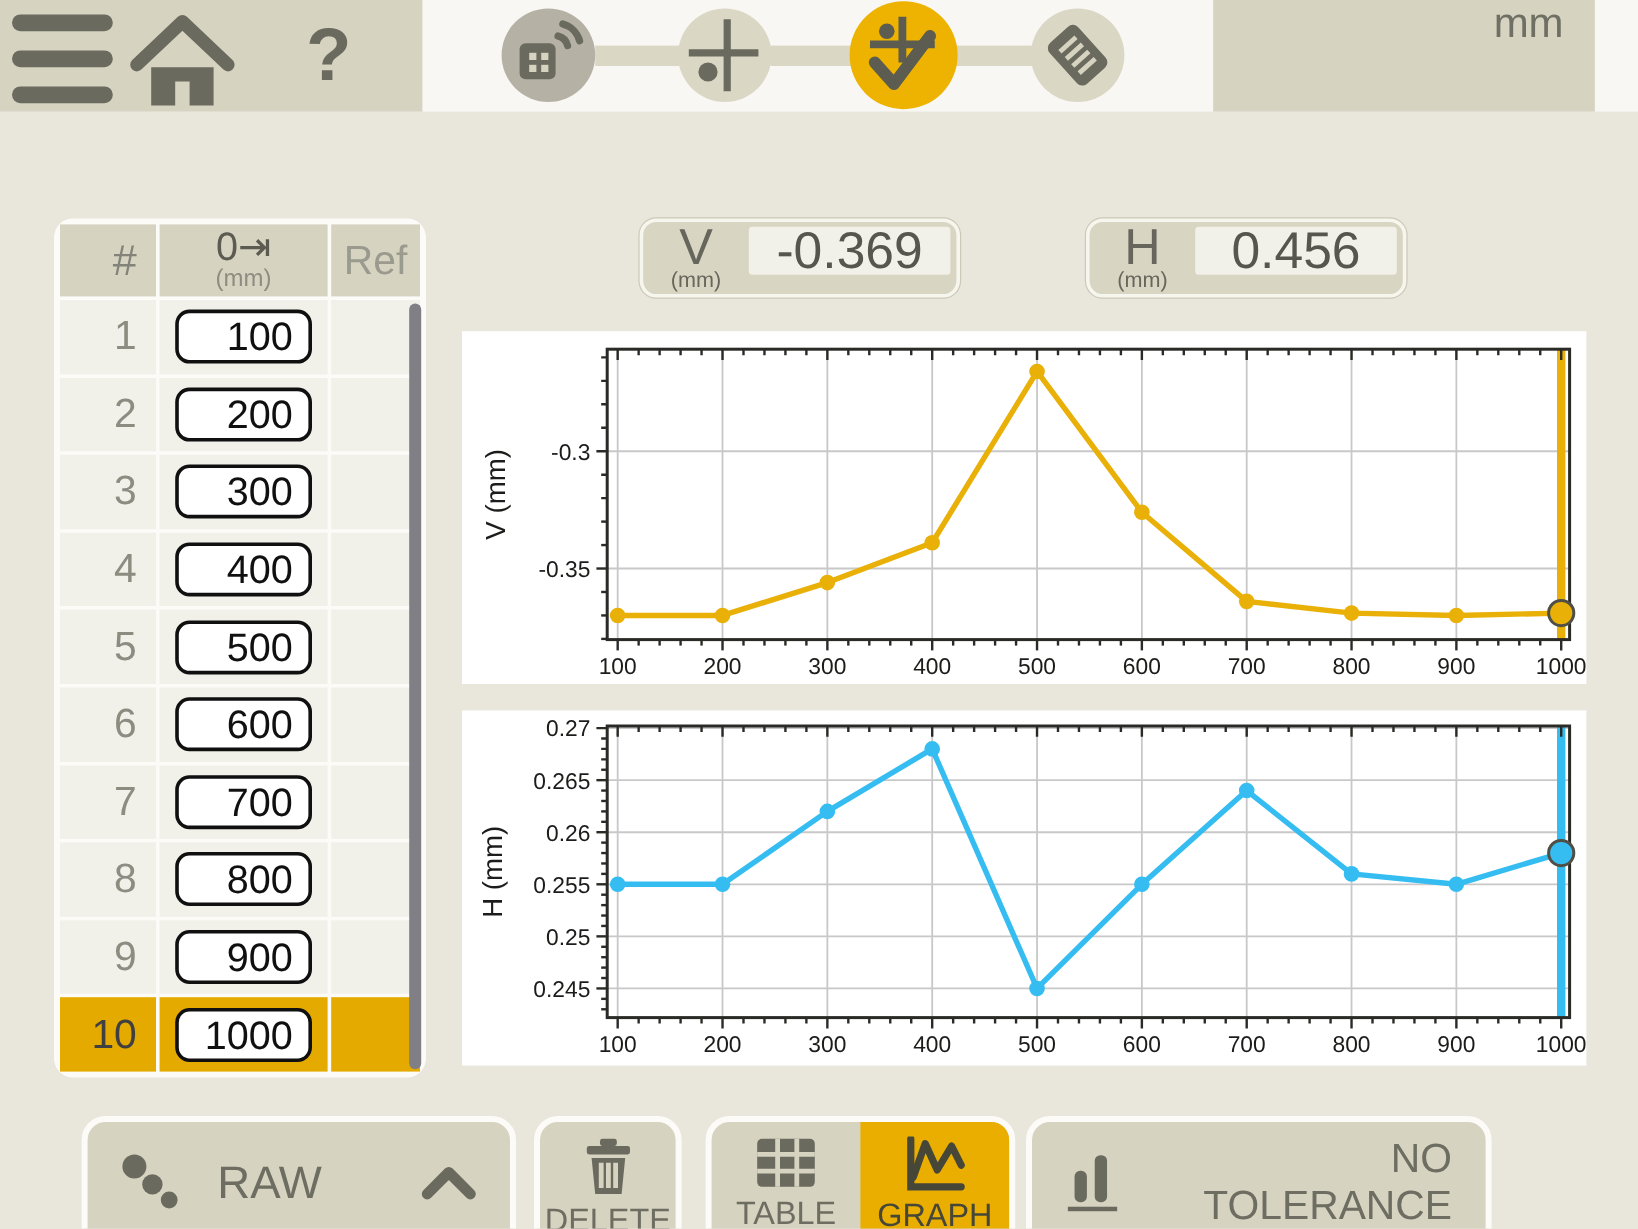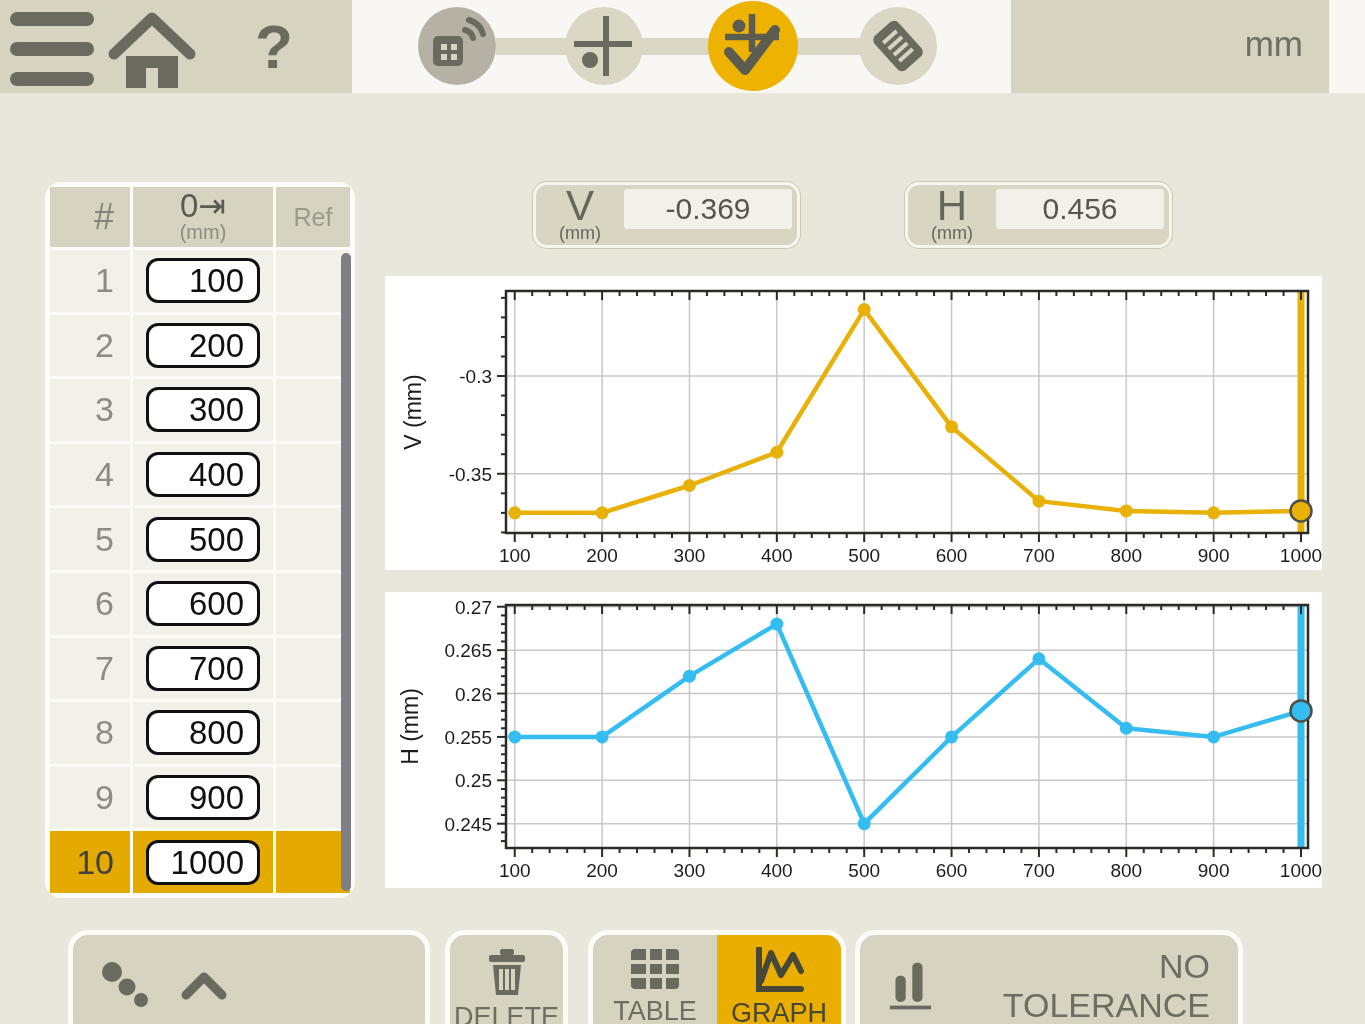--- a/index.html
+++ b/index.html
@@ -4,21 +4,21 @@
 <style>
   * { margin:0; padding:0; box-sizing:border-box; }
   html,body { background:#e9e6dc; }
   body { font-family:"Liberation Sans", sans-serif; }
   .screen { position:relative; width:1365px; height:1024px; background:#e9e6dc; overflow:hidden; }
 
   
   .topbar { position:absolute; left:0; top:0; width:1365px; height:93px; background:#f8f7f3; }
   .topbar-left { position:absolute; left:0; top:0; width:352px; height:93px; background:#d6d3c0; }
   .topbar-right { position:absolute; left:1011px; top:0; width:318px; height:93px; background:#d6d3c0;
-                  display:flex; align-items:center; justify-content:flex-end; padding:0 26px 6px 0; }
+                  display:flex; align-items:flex-start; justify-content:flex-end; padding:0 26px 6px 0; }
   .unit-label { font-size:35px; color:#6f6f63; }
   .hamburger { position:absolute; left:10px; top:10px; width:84px; height:76px; cursor:pointer; }
   .hamburger span { position:absolute; left:0; width:84px; height:14px; border-radius:7px; background:#6a6a5e; }
   .hamburger span:nth-child(1){top:2px;} .hamburger span:nth-child(2){top:32px;} .hamburger span:nth-child(3){top:62px;}
   .home-btn { position:absolute; left:104px; top:6px; width:96px; height:84px; }
   .help-btn { position:absolute; left:244px; top:8px; width:60px; height:80px; font-size:62px; font-weight:bold;
               color:#6a6a5e; text-align:center; line-height:78px; }
   .step { position:absolute; border-radius:50%; display:flex; align-items:center; justify-content:center; }
   .step.small { width:78px; height:78px; top:7px; }
   .step.state-done { background:#b5b2a5; }
@@ -29,39 +29,39 @@
   
   .table-panel { position:absolute; left:45px; top:182px; width:310px; height:716px;
                  background:#fcfbf7; border-radius:16px; padding:5px; }
   .table-grid { position:relative; width:100%; height:100%; display:grid;
                 grid-template-columns:80px 140px 1fr; grid-template-rows:60px repeat(10, 1fr); gap:3px; }
   .th { background:#d6d3c0; display:flex; align-items:center; }
   .th.idx { justify-content:flex-end; padding-right:16px; font-size:36px; color:#83837a; }
   .th.dist { flex-direction:column; justify-content:center; }
   .th.dist .d1 { font-size:33px; color:#5b5b52; line-height:30px; }
   .th.dist .d2 { font-size:20px; color:#8d8d82; }
-  .th.ref { justify-content:center; font-size:25px; color:#9a9a8e; }
+  .th.ref { justify-content:center; font-size:34px; color:#9a9a8e; }
   .cell { background:#f1f0e9; display:flex; align-items:center; }
   .cell.num { justify-content:flex-end; padding-right:16px; font-size:34px; color:#8c8c81; }
   .cell.val { justify-content:center; }
   .row-selected { background:#e4aa00 !important; }
   .row-selected.num { color:#404040; }
   .val-box { width:114px; height:45px; background:#ffffff; border:3px solid #101010; border-radius:12px;
              font-size:33px; color:#101010; text-align:right; padding-right:13px; line-height:39px; }
   .scroll-thumb { position:absolute; right:-1px; top:66px; width:10px; height:638px; background:#7f7f85; border-radius:5px; }
 
   
   .readout { position:absolute; top:182px; height:66px; width:267px; background:#d8d5c2;
              border:3px solid #f7f6ee; box-shadow:0 0 0 1px #ccc9b8; border-radius:14px; display:flex; }
   .readout.v { left:533px; } .readout.h { left:905px; }
   .ro-label { width:88px; display:flex; flex-direction:column; align-items:center; justify-content:center; color:#66665c; }
   .ro-label .big { font-size:42px; line-height:36px; }
   .ro-label .small { font-size:18px; line-height:18px; }
   .ro-value { flex:1; margin:4px 5px 16px 0; background:#f2f1e9; border-radius:3px; display:flex;
-              align-items:center; justify-content:center; font-size:30px; color:#56564e; }
+              align-items:center; justify-content:center; font-size:43px; color:#56564e; }
 
   
   .chart-panel { position:absolute; left:385px; background:#ffffff; }
   .chart-panel.v { top:276px; width:937px; height:294px; }
   .chart-panel.h { top:592px; width:937px; height:296px; }
   svg text { font-family:"Liberation Sans", sans-serif; }
 
   
   .fbtn { position:absolute; top:930px; height:112px; background:#d6d3c0; border:5px solid #fcfbf7; border-radius:20px; }
   .btn-raw { left:68px; width:362px; display:flex; align-items:center; padding:0 28px; gap:30px; }
@@ -538,20 +538,21 @@
         <circle cx="916.0108932461874" cy="118.87857142857133" r="10.5" fill="#35bdf2" stroke="#4f4f46" stroke-width="2.5"></circle>
       </svg>
   </section>
 
   <div class="fbtn btn-raw">
     <svg width="50" height="50" viewBox="0 0 50 50">
       <circle cx="11" cy="11" r="10" fill="#6a6a5e"></circle>
       <circle cx="26" cy="26" r="8.5" fill="#6a6a5e"></circle>
       <circle cx="40" cy="39" r="7" fill="#6a6a5e"></circle>
     </svg>
+    <span class="lbl">RAW</span>
     <svg width="46" height="28" viewBox="0 0 46 28">
       <path d="M5 23 L23 5 L41 23" fill="none" stroke="#6a6a5e" stroke-width="9" stroke-linecap="round" stroke-linejoin="round"></path>
     </svg>
   </div>
 
   <div class="fbtn btn-delete">
     <svg width="44" height="50" viewBox="0 0 44 50">
       <rect x="4" y="8" width="36" height="7" rx="2" fill="#6a6a5e"></rect>
       <rect x="15" y="2" width="14" height="6" rx="2" fill="#6a6a5e"></rect>
       <path d="M8 18 h28 l-3 30 h-22 z" fill="#6a6a5e"></path>

